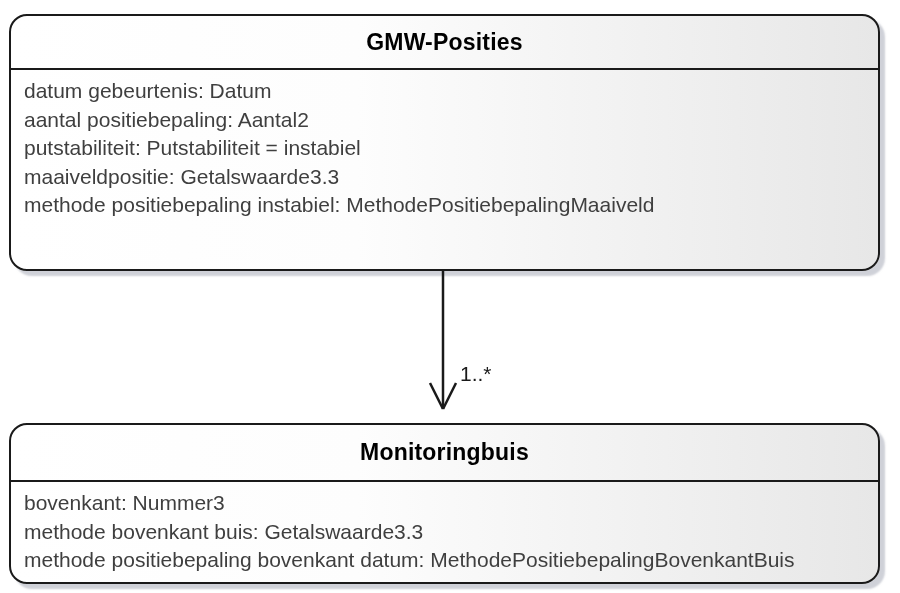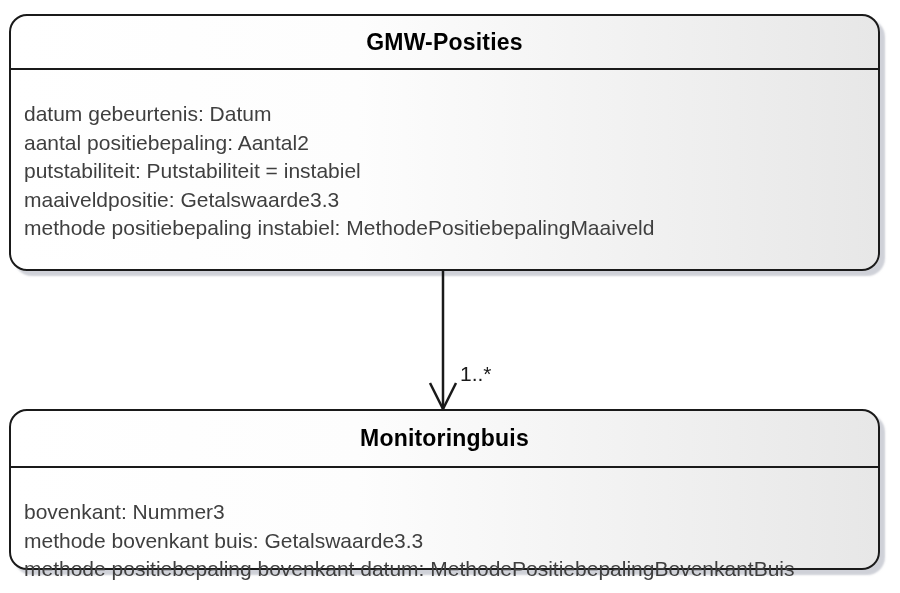--- a/index.html
+++ b/index.html
@@ -23,21 +23,21 @@
     border: 2px solid #1a1a1a;
     border-radius: 18px;
     background: linear-gradient(90deg, #ffffff 0%, #fdfdfd 40%, #e7e7e7 100%);
     box-shadow: 5px 5px 2px rgba(168, 171, 184, 0.55);
   }
   .uml-class.gmw {
     top: 14px;
     height: 257px;
   }
   .uml-class.buis {
-    top: 409px;
+    top: 423px;
     height: 161px;
   }
   .uml-class-header {
     box-sizing: border-box;
     height: 54px;
     border-bottom: 2px solid #1a1a1a;
     display: flex;
     align-items: center;
     justify-content: center;
     font-size: 23px;
@@ -48,21 +48,20 @@
   .uml-class.buis .uml-class-header {
     height: 57px;
   }
   .uml-class-attributes {
     padding: 7px 12px 0 13px;
     font-size: 21px;
     line-height: 28.6px;
     color: #3f3f3f;
     white-space: nowrap;
     overflow: hidden;
-    margin-top: 23px;
   }
   .association-arrow {
     position: absolute;
     left: 420px;
     top: 271px;
     width: 100px;
     height: 140px;
   }
   .multiplicity-label {
     position: absolute;

